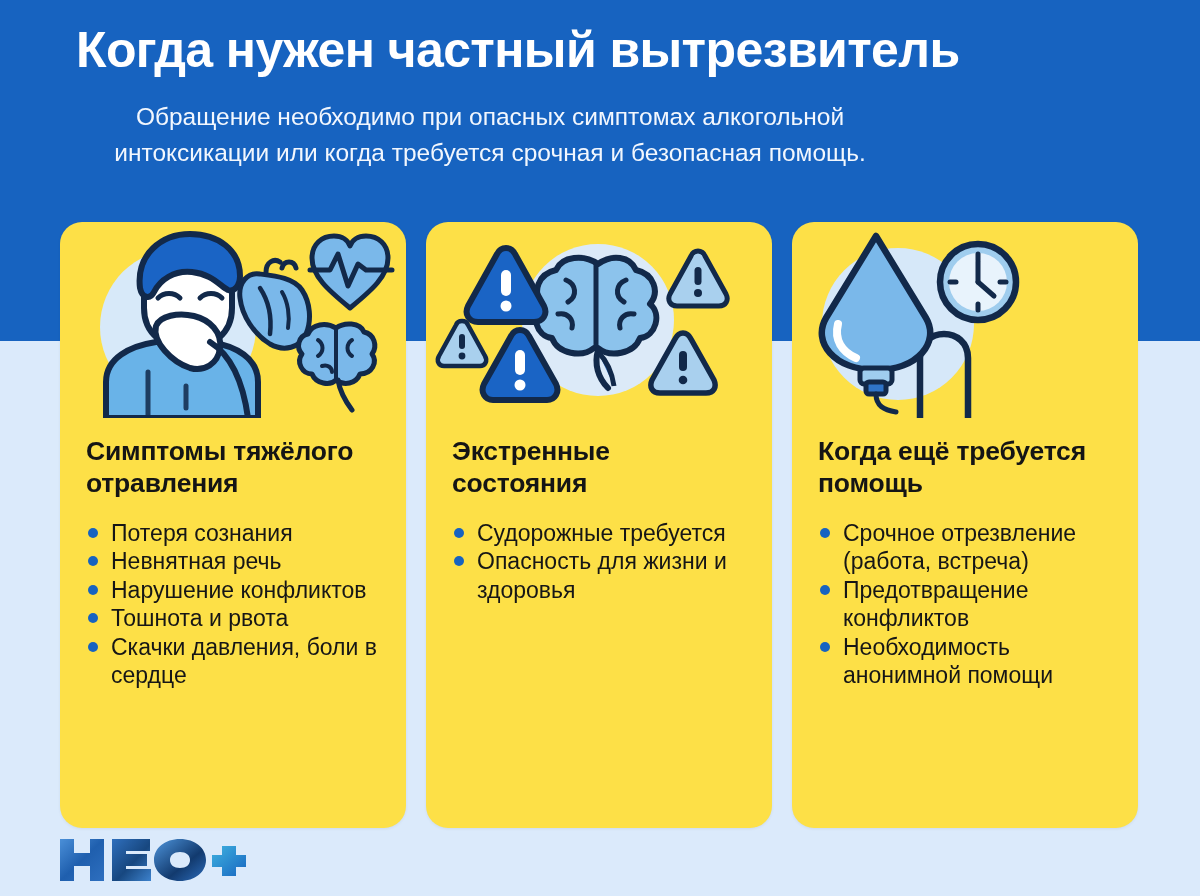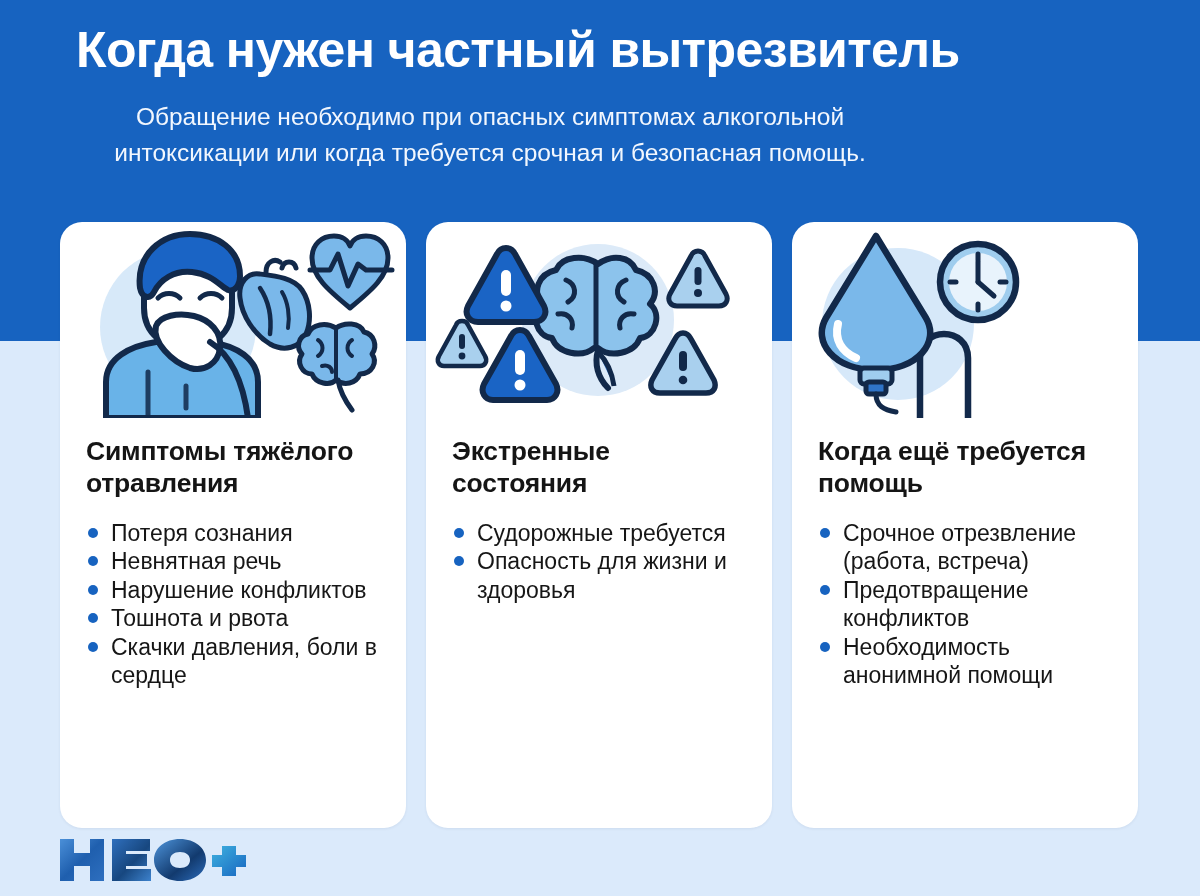--- a/index.html
+++ b/index.html
@@ -62,21 +62,21 @@
     position: absolute;
     left: 60px;
     top: 222px;
     width: 1078px;
     height: 606px;
     display: flex;
     gap: 20px;
   }
   .card {
     flex: 1 1 0;
-    background: #ffffff;
+    background: #fde047;
     border-radius: 22px;
     display: flex;
     flex-direction: column;
     overflow: hidden;
     box-shadow: 0 1px 3px rgba(15,40,80,0.07);
   }
 
   
   .illus {
     height: 196px;

